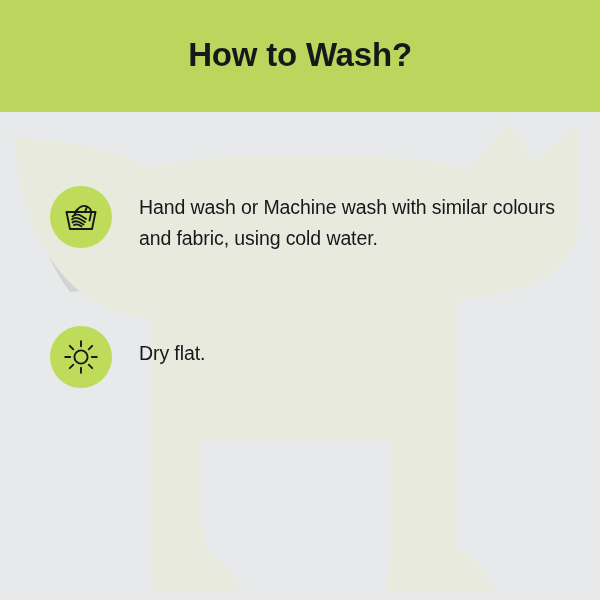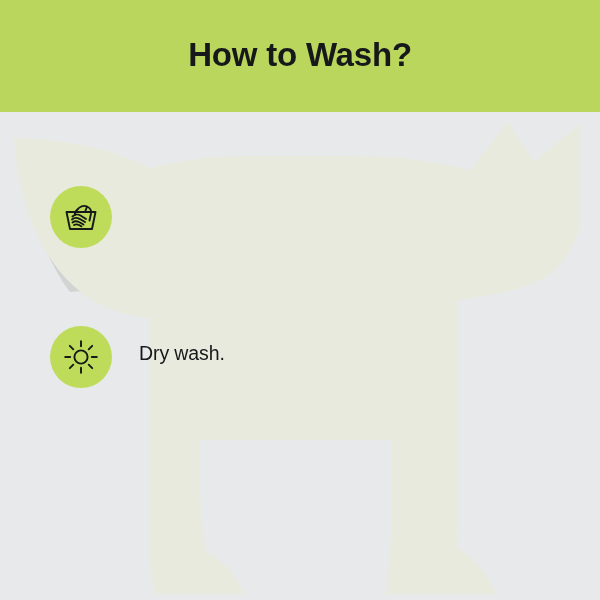--- a/index.html
+++ b/index.html
@@ -152,34 +152,35 @@
           <path d="M16.5 12.5 C14.5 14 13.5 16 14 18"></path>
 
           <path d="M11.5 19.5 C13.5 17.5 17 17 19.5 18.5 L25 22"></path>
           <path d="M11 22.5 C13 20.8 16 20.5 18.5 21.8 L24 25"></path>
           <path d="M11.5 25.5 C13.2 24.2 15.8 24 18 25 L22.5 27.5"></path>
           <path d="M13 28 C14.5 27.2 16.4 27.2 18 28 L20.5 29.3"></path>
 
           <path d="M26 9.8 L24.5 13.5"></path>
         </svg>
       </span>
+      <span class="row-text">Hand wash or Machine wash with similar colours and fabric, using cold water.</span>
     </div>
 
     <div class="row row-2">
       <span class="icon-badge">
         <svg width="38" height="38" viewBox="0 0 38 38" fill="none" stroke="#16181a" stroke-width="1.9" stroke-linecap="round">
           <circle cx="19" cy="19" r="6.6"></circle>
           <path d="M19 3.2 V8.2"></path>
           <path d="M19 29.8 V34.8"></path>
           <path d="M3.2 19 H8.2"></path>
           <path d="M29.8 19 H34.8"></path>
           <path d="M7.8 7.8 L11.3 11.3"></path>
           <path d="M26.7 26.7 L30.2 30.2"></path>
           <path d="M30.2 7.8 L26.7 11.3"></path>
           <path d="M11.3 26.7 L7.8 30.2"></path>
         </svg>
       </span>
-      <span class="row-text">Dry wash.</span>
+      <span class="row-text">Dry flat.</span>
     </div>
 
 
   </div>
 </div>
 
 </body></html>

